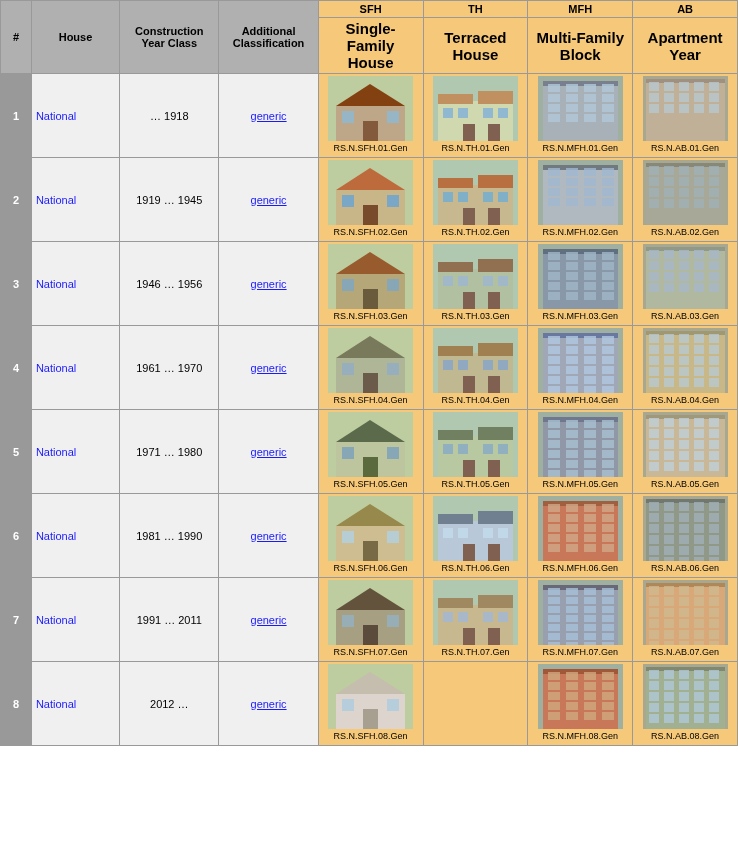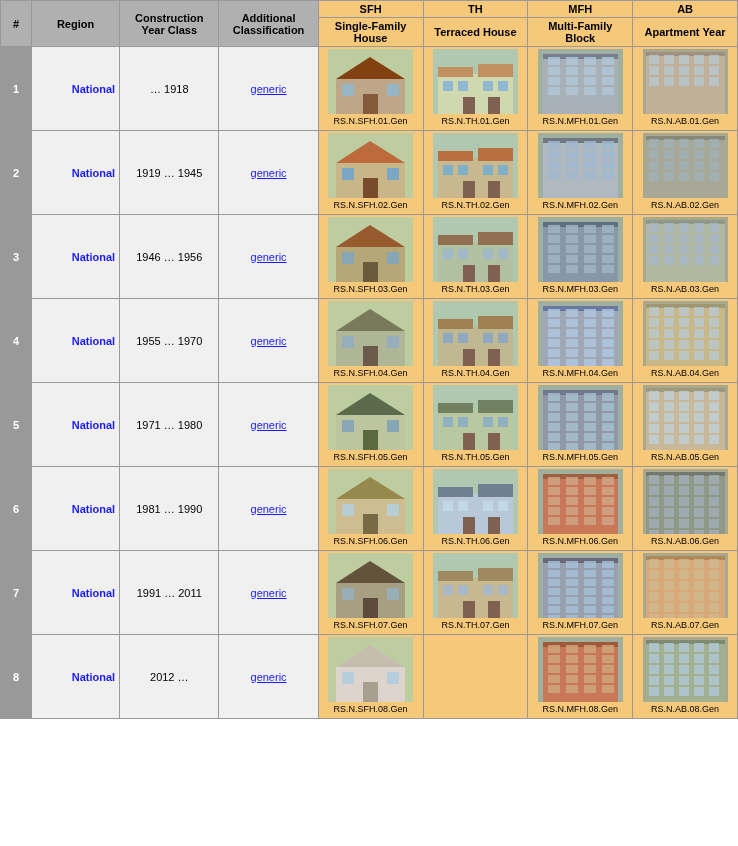--- a/index.html
+++ b/index.html
@@ -22,21 +22,21 @@
       background-color: #b0b0b0;
       color: #000;
       font-weight: bold;
       font-size: 11px;
     }
     
     .header-row-2 th {
       background-color: #b0b0b0;
       color: #000;
       font-weight: bold;
-      font-size: 11px;
+      font-size: 15px;
     }
     
     .col-num {
       background-color: #999;
       color: #fff;
       width: 28px;
       font-weight: bold;
     }
     
     .col-region { width: 80px; text-align: left; padding-left: 6px; }
@@ -62,21 +62,21 @@
     .data-row td {
       vertical-align: middle;
     }
     
     .data-row td.col-region,
     .data-row td.col-year,
     .data-row td.col-class {
       background-color: #f0f0f0;
     }
     
-    .data-row td.col-region { color: #1a1aff; font-weight: bold; text-align: right; }
+    .data-row td.col-region { color: #1a1aff; font-weight: normal; text-align: left; }
     .data-row td.col-year { color: #000; }
     .data-row td.col-class { color: #1a1aff; text-decoration: underline; }
     
     .building-cell {
       background-color: #f5c87a;
       padding: 2px;
       vertical-align: bottom;
       margin-top: 48px;
     }
     
@@ -88,21 +88,21 @@
       padding-bottom: 2px;
     }
   </style>
 </head>
 <body>
 
 <table class="main-table">
   <thead>
     <tr class="header-row-1">
       <th class="col-num" rowspan="2">#</th>
-      <th class="col-region" rowspan="2">Region</th>
+      <th class="col-region" rowspan="2">House</th>
       <th class="col-year" rowspan="2">Construction Year Class</th>
       <th class="col-class" rowspan="2">Additional Classification</th>
       <th class="sfh-header">SFH</th>
       <th class="th-header">TH</th>
       <th class="mfh-header">MFH</th>
       <th class="ab-header">AB</th>
     </tr>
     <tr class="header-row-2">
       <th class="sfh-header">Single-Family House</th>
       <th class="th-header">Terraced House</th>
@@ -361,21 +361,21 @@
             <rect x="36" y="39" width="10" height="9" fill="#a8b8c8" opacity="0.8"></rect>
             <rect x="51" y="39" width="10" height="9" fill="#a8b8c8" opacity="0.8"></rect>
             <rect x="66" y="39" width="10" height="9" fill="#a8b8c8" opacity="0.8"></rect>
   </svg>
     <span class="building-label">RS.N.AB.03.Gen</span>
   </td>
       </tr>
       <tr class="data-row">
         <td class="row-num-cell col-num" rowspan="1">4</td>
         <td class="col-region">National</td>
-        <td class="col-year">1955 … 1970</td>
+        <td class="col-year">1961 … 1970</td>
         <td class="col-class">generic</td>
         <td class="building-cell col-sfh">
     <svg width="85" height="65" xmlns="http://www.w3.org/2000/svg">
     <rect x="0" y="0" width="85" height="65" fill="#c8d8a8"></rect>
     <rect x="8" y="30" width="69" height="35" fill="#b8c0a0"></rect>
     <polygon points="8,30 42,8 77,30" fill="#808060"></polygon>
     <rect x="35" y="45" width="15" height="20" fill="#706050"></rect>
     <rect x="14" y="35" width="12" height="12" fill="#a0b8c8"></rect>
     <rect x="59" y="35" width="12" height="12" fill="#a0b8c8"></rect>
     <rect x="0" y="0" width="85" height="65" fill="rgba(0,0,0,0.05)"></rect>

